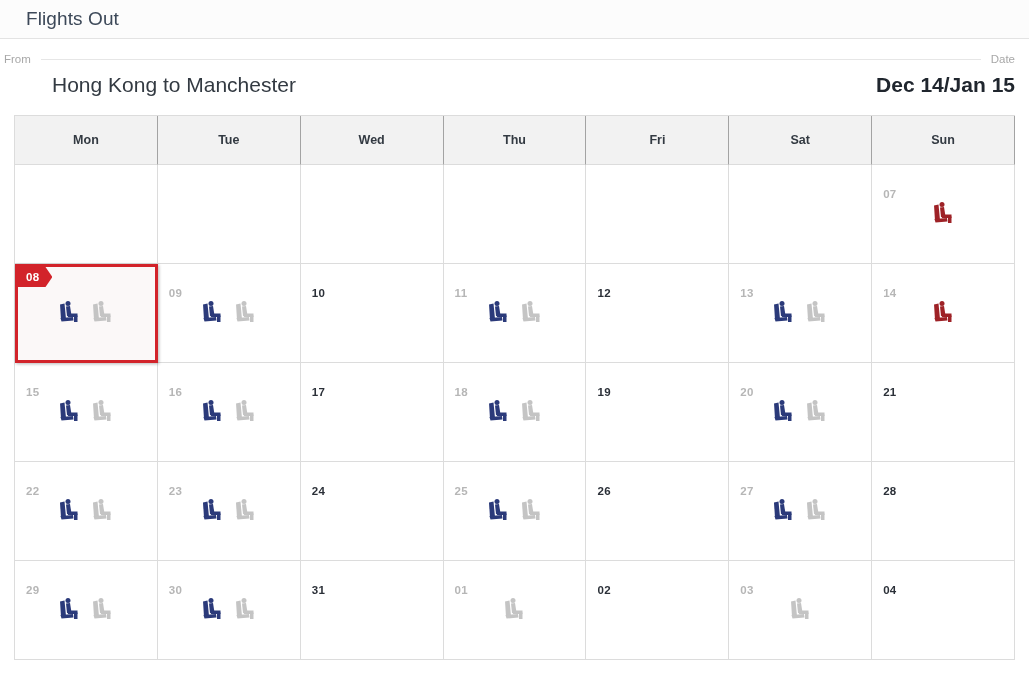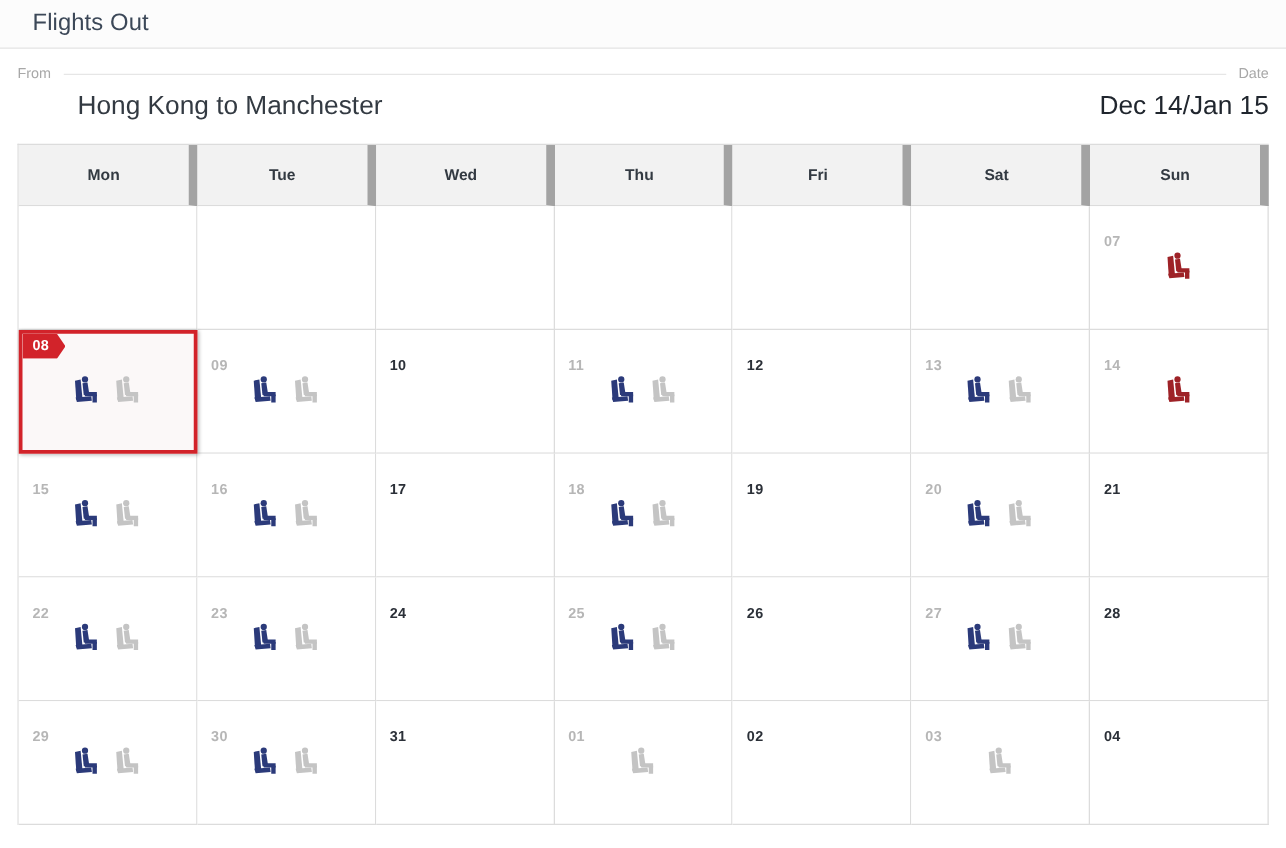--- a/index.html
+++ b/index.html
@@ -32,21 +32,21 @@
   }
   .titlebar .title {
     font-size: 19px;
     color: #3c4858;
     font-weight: 400;
     letter-spacing: 0.1px;
   }
 
   
   .routebar {
-    padding: 12px 14px 0 14px;
+    padding: 12px 14px 0 4px;
   }
   .labels-row {
     display: flex;
     align-items: center;
     height: 16px;
   }
   .label-small {
     font-size: 11.5px;
     color: #a8a8a8;
     white-space: nowrap;
@@ -66,37 +66,37 @@
   }
   .route-value {
     font-size: 21px;
     color: #333a42;
     font-weight: 400;
     margin-left: 48px;
   }
   .date-value {
     font-size: 21px;
     color: #20262e;
-    font-weight: 400;
+    font-weight: 700;
   }
 
   
   .calendar {
     margin: 18px 14px 0 14px;
     border-left: 1px solid #dcdcdc;
     border-top: 1px solid #dcdcdc;
     width: 1001px;
   }
   .cal-row {
     display: flex;
   }
   .cal-head-cell {
     width: 143px;
     height: 49px;
-    border-right: 7px solid #a3a3a3;
+    border-right: 1px solid #a3a3a3;
     border-bottom: 1px solid #dcdcdc;
     background: #f2f2f2;
     display: flex;
     align-items: center;
     justify-content: center;
     font-size: 12.5px;
     font-weight: bold;
     color: #333a42;
   }
   .cal-cell {

